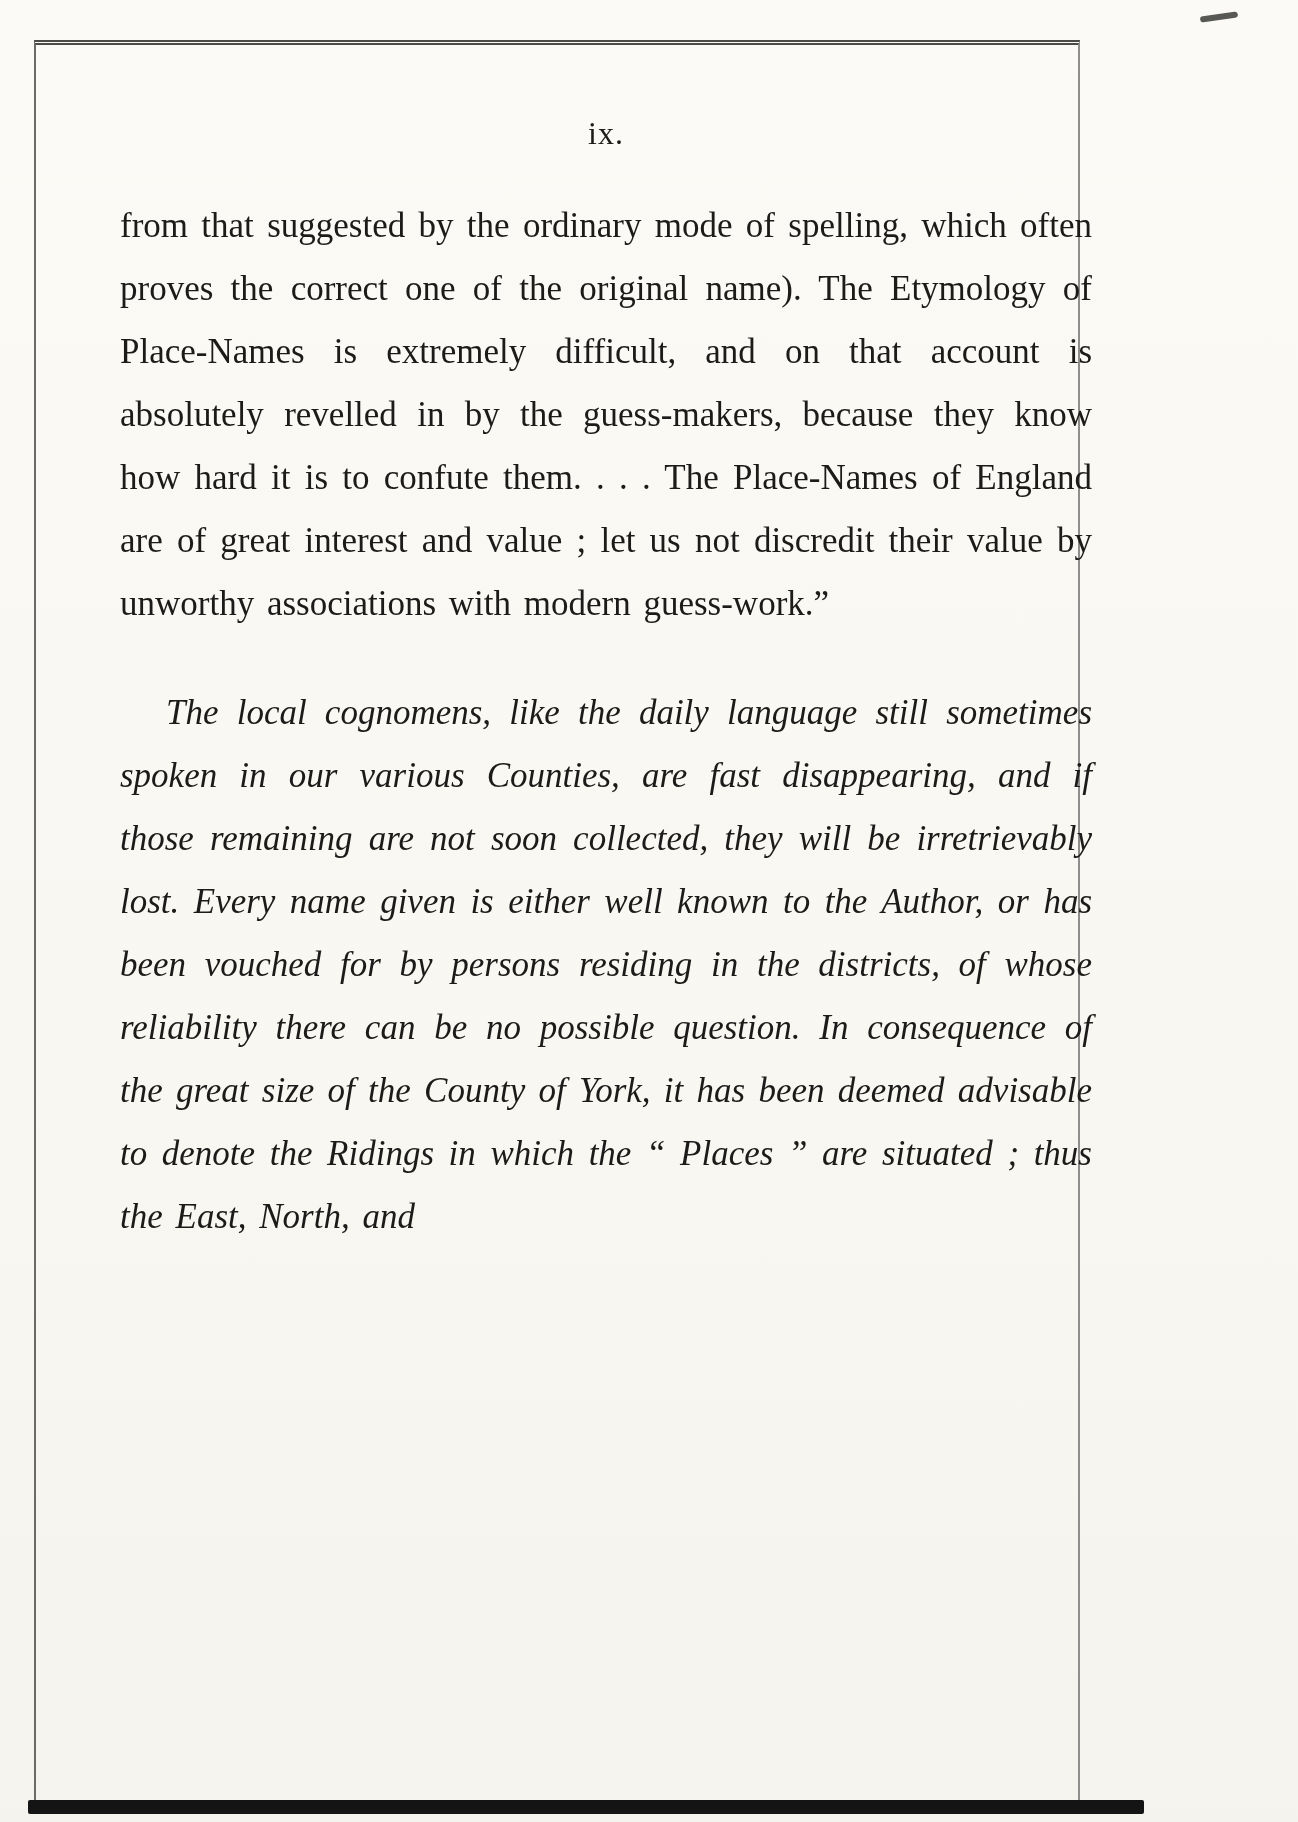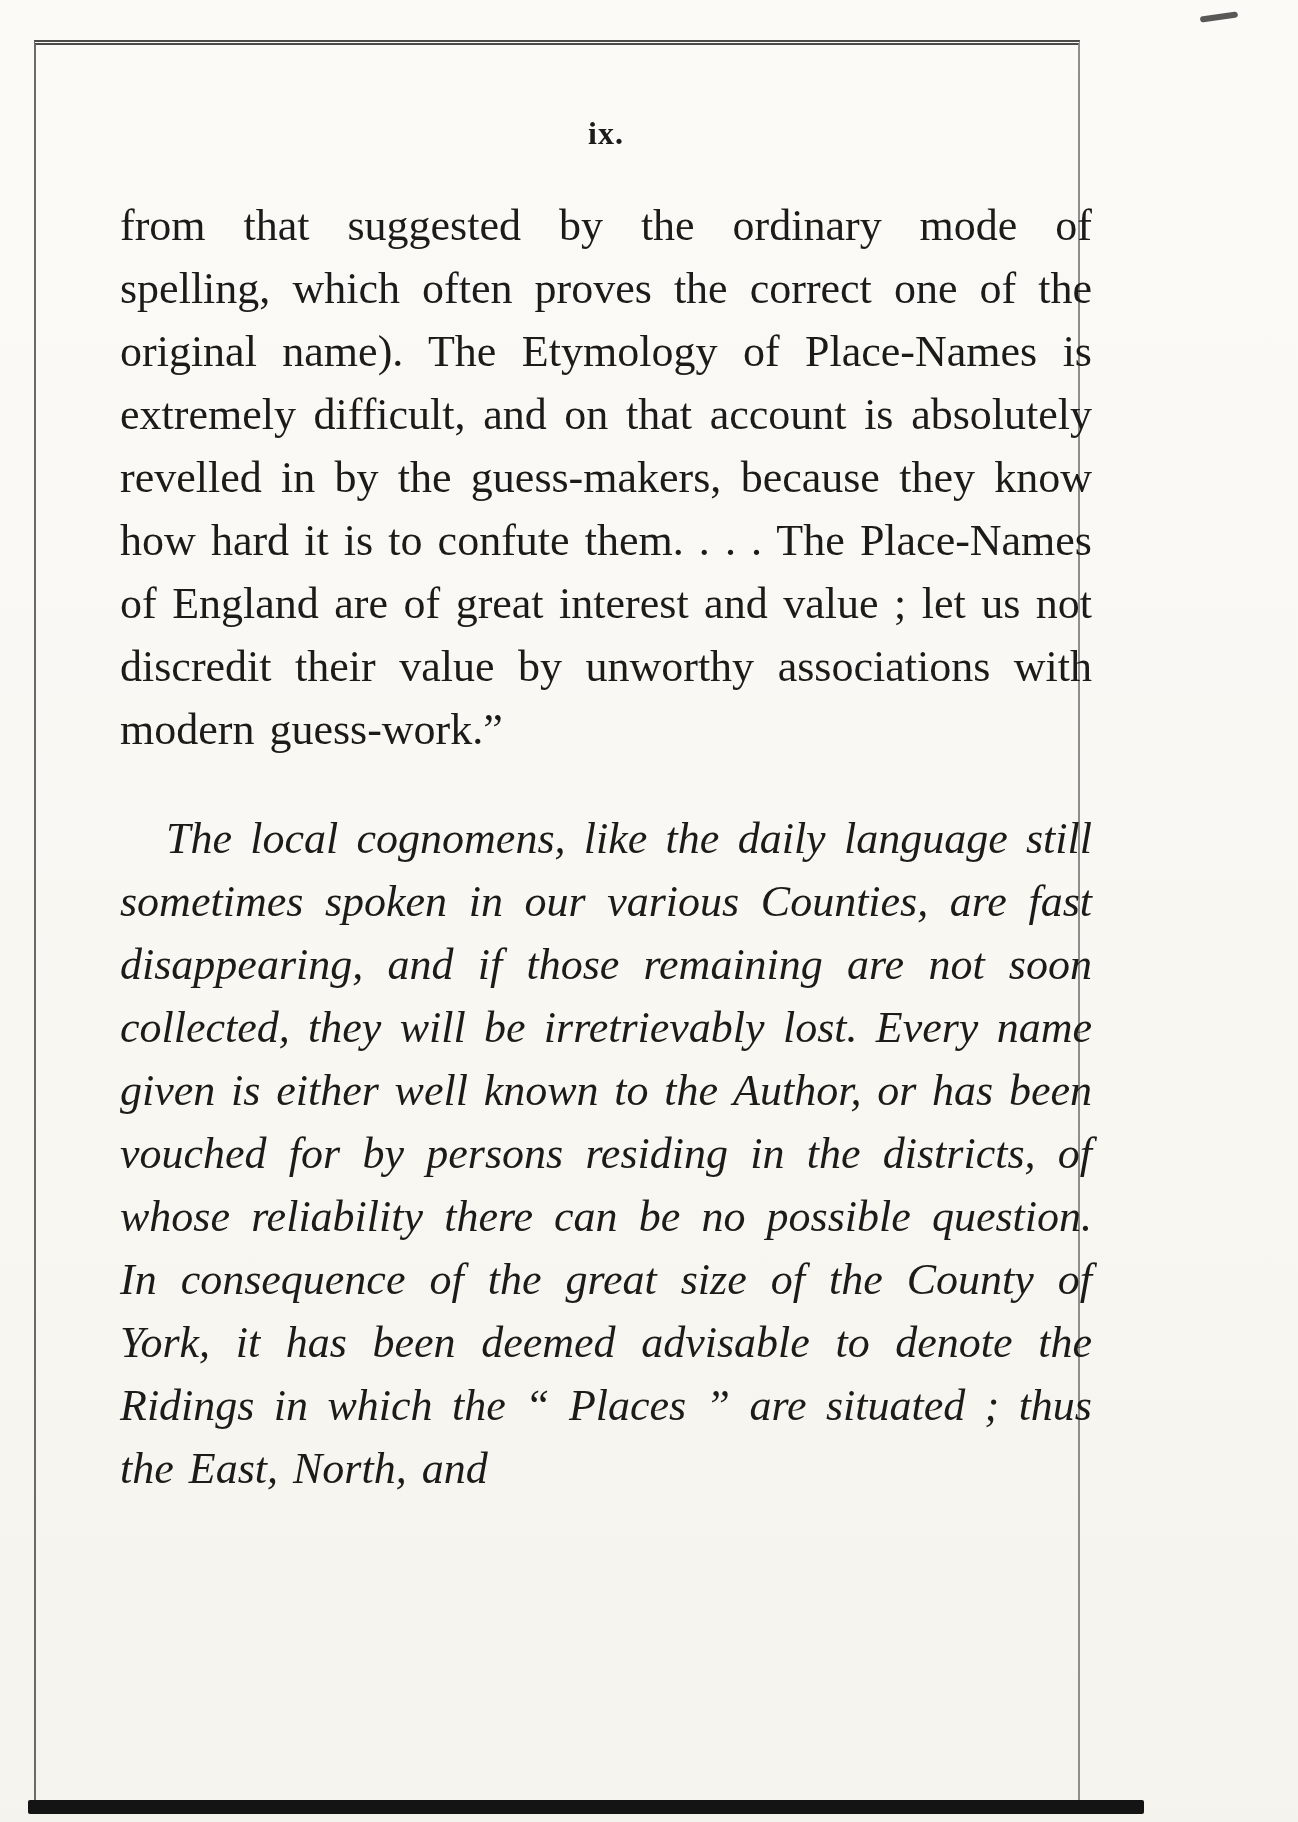--- a/index.html
+++ b/index.html
@@ -31,24 +31,24 @@
     position: absolute;
     left: 84px;
     top: 70px;
     width: 972px;
   }
   .page-number {
     text-align: center;
     font-size: 32px;
     letter-spacing: 1px;
     margin: 0 0 42px 0;
-    font-weight: bold;
+    font-weight: normal;
   }
   .body-text p {
-    font-size: 44px;
+    font-size: 35px;
     line-height: 63px;
     text-align: justify;
     margin: 0;
     word-spacing: 4px;
   }
   .body-text p + p {
     margin-top: 46px;
     text-indent: 46px;
     font-style: italic;
   }

